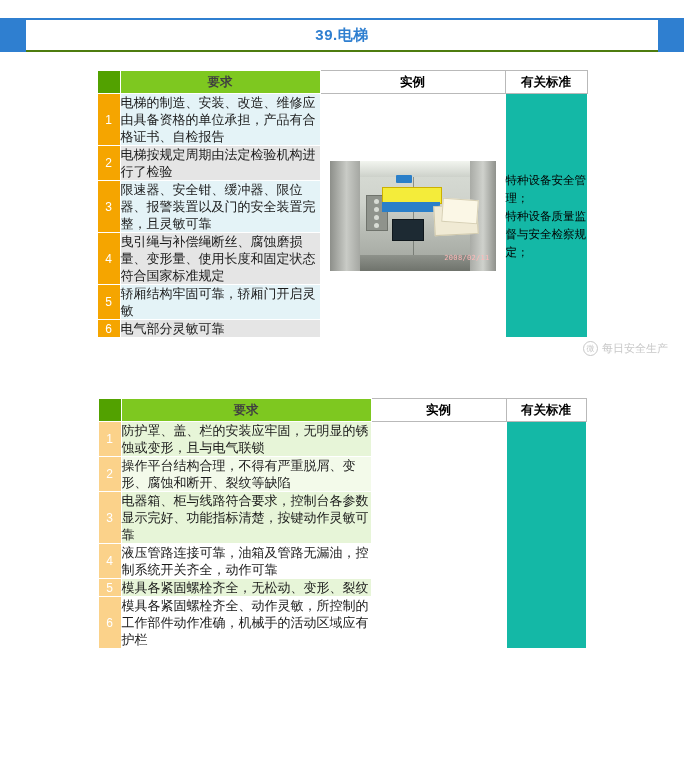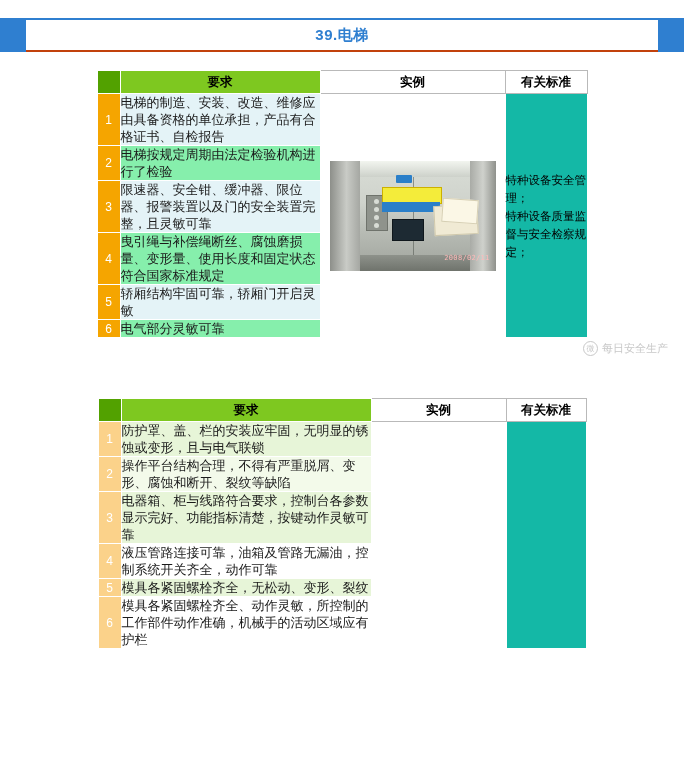--- a/index.html
+++ b/index.html
@@ -19,21 +19,21 @@
     width: 684px;
     height: 783px;
   }
 
   
   .banner {
     position: relative;
     height: 30px;
     margin: 0;
     border-top: 2px solid #2f7fd0;
-    border-bottom: 2px solid #c2410c;
+    border-bottom: 2px solid #4d7c0f;
     background: #ffffff;
     display: flex;
     align-items: center;
     justify-content: center;
   }
   .banner .cap {
     position: absolute;
     top: -2px;
     bottom: -2px;
     width: 26px;
@@ -64,21 +64,21 @@
     table-layout: fixed;
     background: #fff;
   }
   table.req td, table.req th {
     border: 1px solid #ffffff;
     vertical-align: middle;
     padding: 0;
   }
   .hdr {
     background: #7ec820;
-    color: #000000;
+    color: #404040;
     font-weight: bold;
     font-size: 12.5px;
     text-align: center;
     height: 22px;
     border: 1px solid #ffffff;
   }
   .hdr.dark {
     background: #52a100;
   }
   .hdr.white {
@@ -98,21 +98,21 @@
     background: #fbd28a;
     color: #ffffff;
   }
   .txtcell {
     font-size: 13px;
     line-height: 17px;
     padding: 4px 6px 4px 7px;
     color: #1a1a1a;
   }
   .txtcell.b1 { background: #e4f3f7; }
-  .txtcell.b2 { background: #86efac; }
+  .txtcell.b2 { background: #e5e5e5; }
   .txtcell.g1 { background: #e7f5d8; }
   .txtcell.g2 { background: #f3faea; }
   .cellw { background: #ffffff; }
 
   .ex-cell {
     background: #ffffff;
     text-align: center;
     vertical-align: middle;
     border: 1px solid #b9b9b9;
   }

